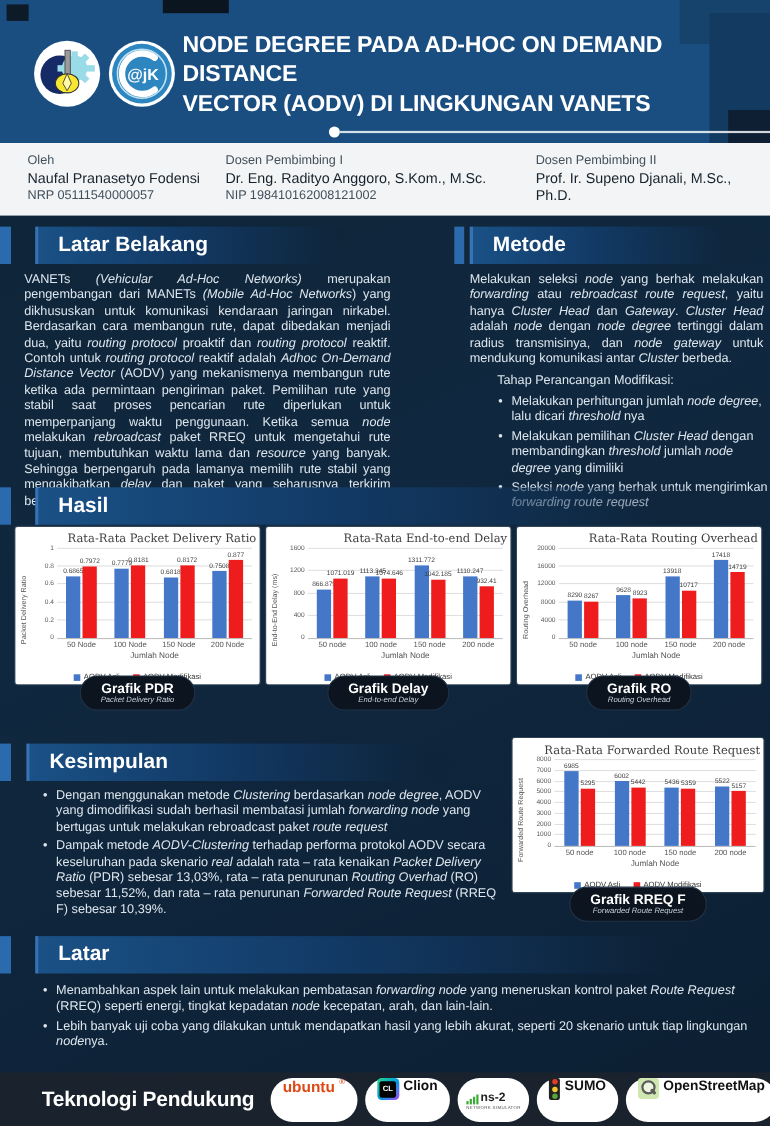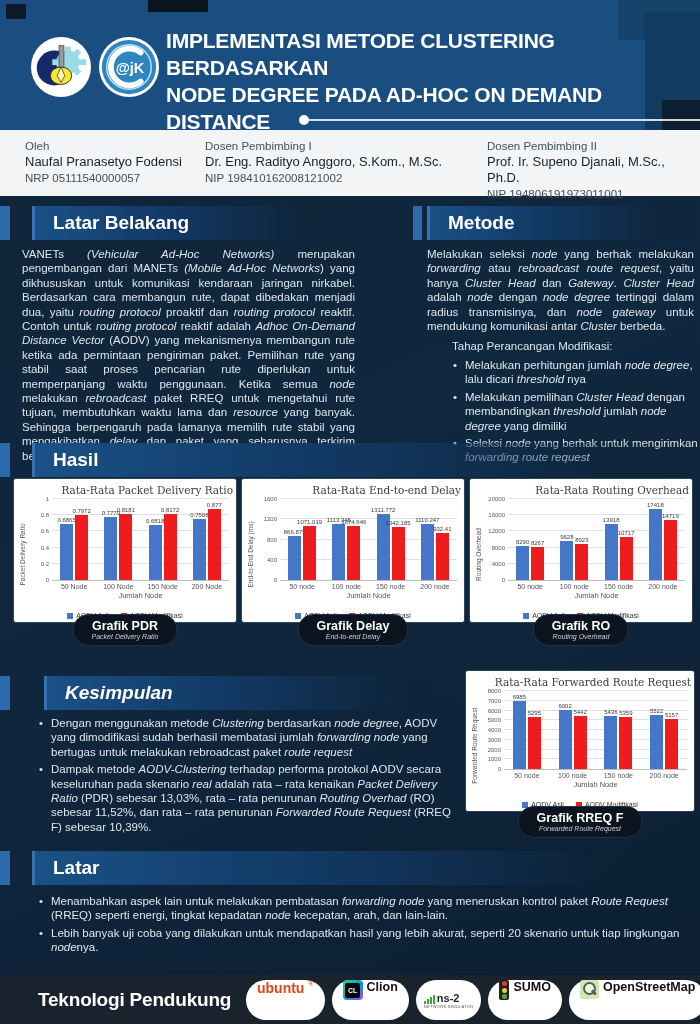--- a/index.html
+++ b/index.html
@@ -31,21 +31,21 @@
   .secbar{position:absolute;height:34px;display:flex;align-items:center;box-sizing:border-box;
     padding-left:18px;color:#fff;font-weight:bold;font-size:19px;
     border-left:3px solid #3573b5;
     background:linear-gradient(90deg,#1a5186 0%,#123a66 40%,rgba(13,34,56,.25) 85%,rgba(13,34,56,0) 100%);}
   .bar-latar{left:32px;top:206px;width:322px;}
   .strip-latar{top:206px;}
   .bar-metode{left:427px;top:206px;width:273px;}
   .strip-metode{left:413px;width:9px;top:206px;}
   .bar-hasil{left:32px;top:443px;width:668px;}
   .strip-hasil{top:443px;}
-  .bar-kesim{left:44px;top:676px;width:428px;font-style:italic;}
+  .bar-kesim{left:24px;top:676px;width:428px;}
   .strip-kesim{top:676px;}
   .bar-saran{left:32px;top:851px;width:668px;}
   .strip-saran{top:851px;}
   
   .btxt{position:absolute;color:#dde6ee;font-size:11.5px;line-height:14.4px;text-align:justify;}
   .t-latar{left:22px;top:247px;width:333px;}
   .t-metode{left:427px;top:247px;width:267px;}
   .t-steps-title{left:452px;top:339px;width:240px;text-align:left;}
   ul.blist{position:absolute;margin:0;padding:0;list-style:none;color:#dde6ee;
     font-size:11.5px;line-height:14.4px;}
@@ -153,21 +153,20 @@
       <svg viewBox="0 0 64 64" width="62" height="62">
         <circle cx="32" cy="32" r="31" fill="#ffffff"></circle>
         <circle cx="32" cy="32" r="28" fill="#2e86c1"></circle>
         <circle cx="32" cy="32" r="23" fill="none" stroke="#bfe3f5" stroke-width="1.5"></circle>
         <path d="M44 17 A19 19 0 1 0 44 47" fill="none" stroke="#ffffff" stroke-width="6" stroke-linecap="round"></path>
         <text x="33" y="38" font-size="15" font-weight="bold" fill="#ffffff" text-anchor="middle" font-family="Liberation Sans, sans-serif">@jK</text>
       </svg>
     </div>
 
     <div class="title">
-      <div>IMPLEMENTASI METODE CLUSTERING BERDASARKAN</div>
       <div>NODE DEGREE PADA AD-HOC ON DEMAND DISTANCE</div>
       <div>VECTOR (AODV) DI LINGKUNGAN VANETS</div>
     </div>
     <div class="h-dot"></div>
     <div class="h-rule"></div>
   </div>
 
   <div class="infobar">
     <div class="icol c1">
       <div>Oleh</div>
@@ -175,21 +174,20 @@
       <div>NRP 05111540000057</div>
     </div>
     <div class="icol c2">
       <div>Dosen Pembimbing I</div>
       <div class="nm">Dr. Eng. Radityo Anggoro, S.Kom., M.Sc.</div>
       <div>NIP 198410162008121002</div>
     </div>
     <div class="icol c3">
       <div>Dosen Pembimbing II</div>
       <div class="nm">Prof. Ir. Supeno Djanali, M.Sc., Ph.D.</div>
-      <div>NIP 194806191973011001</div>
     </div>
   </div>
 
   <div class="secstrip strip-latar"></div>
   <div class="secbar bar-latar">Latar Belakang</div>
   <div class="btxt t-latar">VANETs <i>(Vehicular Ad-Hoc Networks)</i> merupakan pengembangan dari MANETs <i>(Mobile Ad-Hoc Networks</i>) yang dikhususkan untuk komunikasi kendaraan jaringan nirkabel. Berdasarkan cara membangun rute, dapat dibedakan menjadi dua, yaitu <i>routing protocol</i> proaktif dan <i>routing protocol</i> reaktif. Contoh untuk <i>routing protocol</i> reaktif adalah <i>Adhoc On-Demand Distance Vector</i> (AODV) yang mekanismenya membangun rute ketika ada permintaan pengiriman paket. Pemilihan rute yang stabil saat proses pencarian rute diperlukan untuk memperpanjang waktu penggunaan. Ketika semua <i>node</i> melakukan <i>rebroadcast</i> paket RREQ untuk mengetahui rute tujuan, membutuhkan waktu lama dan <i>resource</i> yang banyak. Sehingga berpengaruh pada lamanya memilih rute stabil yang mengakibatkan <i>delay</i> dan paket yang seharusnya terkirim berkurang.</div>
 
   <div class="secstrip strip-metode"></div>
   <div class="secbar bar-metode">Metode</div>
   <div class="btxt t-metode">Melakukan seleksi <i>node</i> yang berhak melakukan <i>forwarding</i> atau <i>rebroadcast route request</i>, yaitu hanya <i>Cluster Head</i> dan <i>Gateway</i>. <i>Cluster Head</i> adalah <i>node</i> dengan <i>node degree</i> tertinggi dalam radius transmisinya, dan <i>node gateway</i> untuk mendukung komunikasi antar <i>Cluster</i> berbeda.</div>

